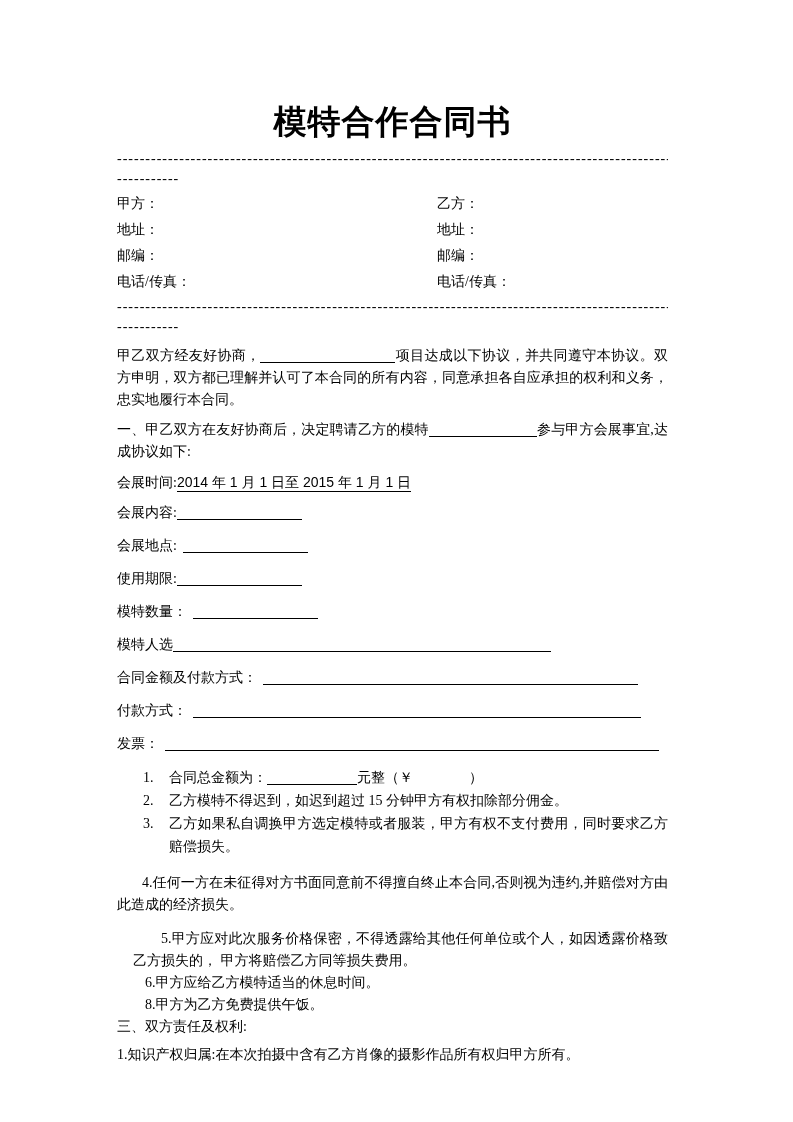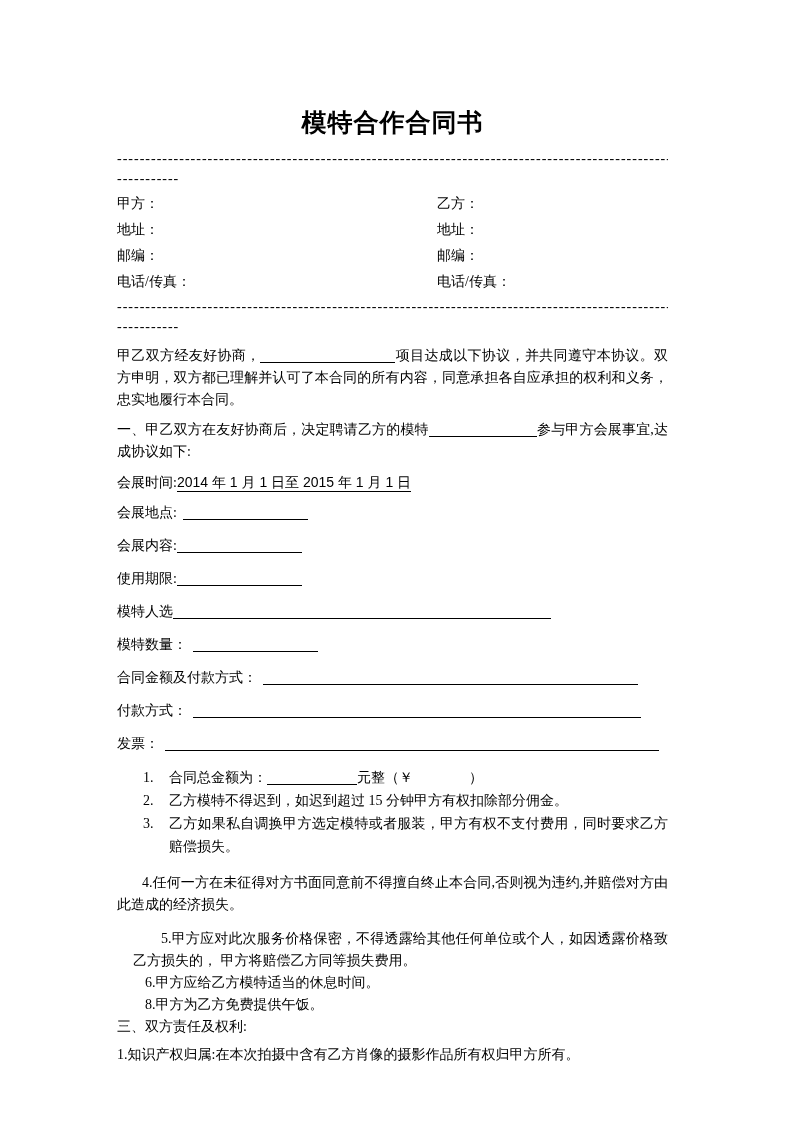--- a/index.html
+++ b/index.html
@@ -7,21 +7,21 @@
   .page{
     box-sizing:border-box;
     width:793px;height:1122px;
     padding:99px 125px 40px 117px;
     font-family:"Liberation Serif","DejaVu Serif",serif;
     font-size:14px;line-height:22px;color:#000;
   }
   h1.doc-title{
     margin:0 0 4px 0;
     font-family:"Liberation Sans","DejaVu Sans",sans-serif;
-    font-size:25px;line-height:46px;font-weight:700;
+    font-size:33px;line-height:46px;font-weight:700;
     text-align:center;letter-spacing:1px;color:#000;
   }
   .sep{margin:0;}
   .dashline{white-space:nowrap;overflow:hidden;line-height:20px;letter-spacing:1px;}
   .dashwrap{line-height:20px;letter-spacing:1px;}
   .parties{display:flex;margin:2px 0 2px 0;}
   .pcol{line-height:26px;}
   .pcol.left{width:320px;}
   .pcol.right{flex:1;}
   .pline{white-space:pre;}
@@ -84,25 +84,25 @@
     <div class="dashline">------------------------------------------------------------------------------------------------------------------------------------------------------</div>
     <div class="dashwrap">-----------</div>
   </div>
 
   <p class="para"><span>甲乙双方经友好协商，</span><span class="bl w135"></span><span>项目达成以下协议，并共同遵守本协议。双方申明，双方都已理解并认可了本合同的所有内容，同意承担各自应承担的权利和义务，忠实地履行本合同。</span></p>
 
   <p class="para sec1"><span>一、甲乙双方在友好协商后，决定聘请乙方的模特</span><span class="bl w110"></span><span>参与甲方会展事宜,达成协议如下:</span></p>
 
   <div class="fields">
     <div class="field first"><span class="flabel">会展时间:</span><span class="fvalue">2014 年 1 月 1 日至 2015 年 1 月 1 日</span></div>
+    <div class="field"><span class="flabel">会展内容:</span><span class="bl w125"></span></div>
     <div class="field"><span class="flabel">会展地点:</span><span class="bl w125 gap"></span></div>
-    <div class="field"><span class="flabel">会展内容:</span><span class="bl w125"></span></div>
     <div class="field"><span class="flabel">使用期限:</span><span class="bl w125"></span></div>
+    <div class="field"><span class="flabel">模特数量：</span><span class="bl w125 gap"></span></div>
     <div class="field"><span class="flabel">模特人选</span><span class="bl w380"></span></div>
-    <div class="field"><span class="flabel">模特数量：</span><span class="bl w125 gap"></span></div>
     <div class="field"><span class="flabel">合同金额及付款方式：</span><span class="bl w375 gap"></span></div>
     <div class="field"><span class="flabel">付款方式：</span><span class="bl w450 gap"></span></div>
     <div class="field"><span class="flabel">发票：</span><span class="bl w495 gap"></span></div>
   </div>
 
   <div class="ol">
     <div class="oli">
       <span class="num">1.</span>
       <span class="txt"><span>合同总金额为：</span><span class="bl w90"></span><span>元整（￥　　　　）</span></span>
     </div>

